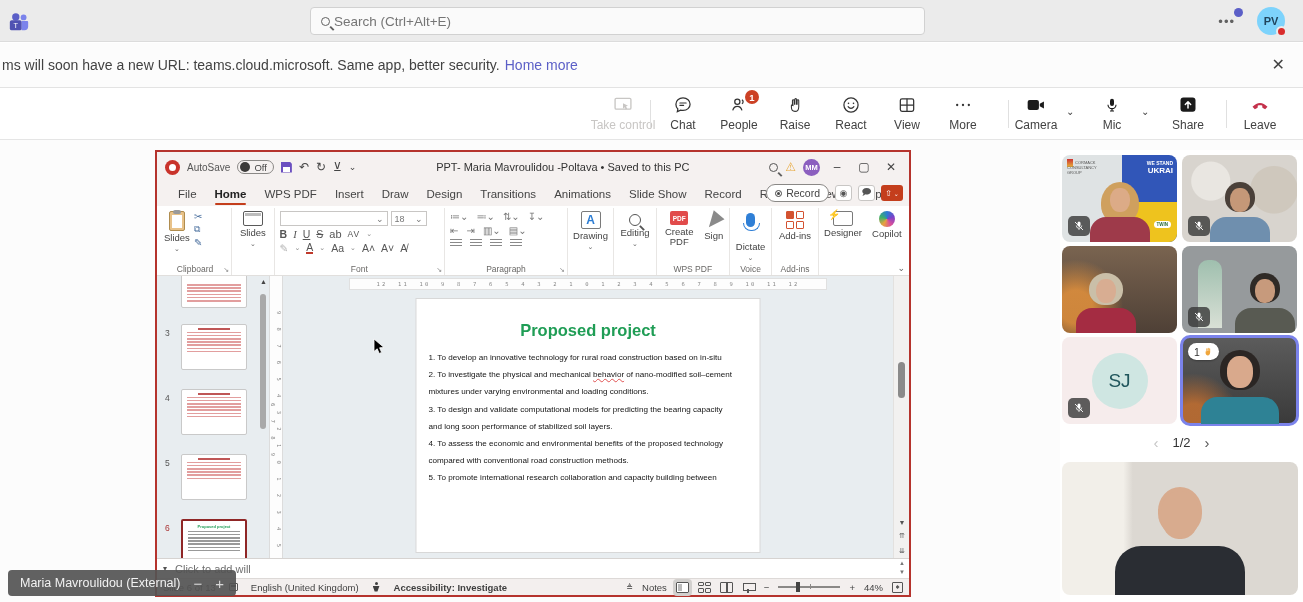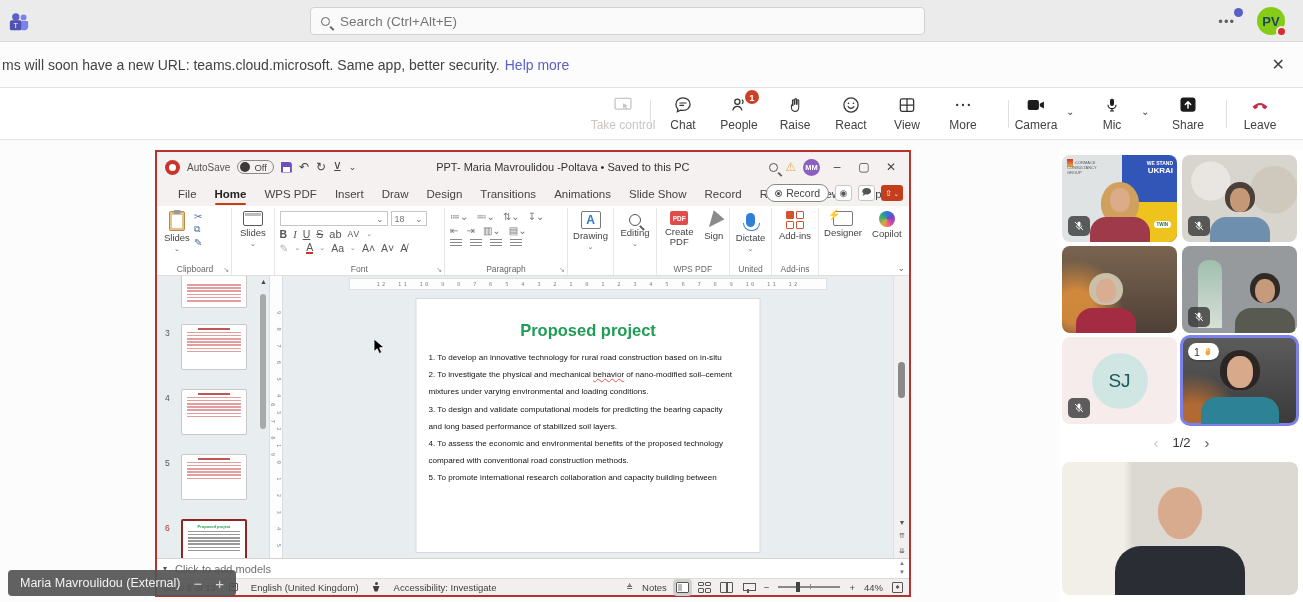--- a/index.html
+++ b/index.html
@@ -2,27 +2,27 @@
 <html><head>
 <meta charset="utf-8">
 <style>
   *{margin:0;padding:0;box-sizing:border-box}
   html,body{width:1303px;height:602px;overflow:hidden;background:#fff;
     font-family:"Liberation Sans","DejaVu Sans",sans-serif;color:#242424}
   .abs{position:absolute}
   
   #topbar{position:absolute;left:0;top:0;width:1303px;height:42px;background:#ebebeb;border-bottom:1px solid #dcdcdc}
   #teams-logo{position:absolute;left:8px;top:11px;width:22px;height:22px}
-  #search-box{position:absolute;left:310px;top:7px;width:615px;height:28px;background:#fafafa;border:1px solid #d1d1d1;border-radius:4px;display:flex;align-items:center;padding:0 10px;gap:10px}
+  #search-box{position:absolute;left:310px;top:7px;width:615px;height:28px;background:#fafafa;border:1px solid #d1d1d1;border-radius:4px;display:flex;align-items:center;padding:0 10px;gap:4px}
   #search-box input{border:none;outline:none;background:transparent;font-size:13.5px;color:#616161;width:100%;font-family:inherit}
   .mag{width:9px;height:9px;border:1.6px solid #616161;border-radius:50%;position:relative;flex:none}
   .mag::after{content:"";position:absolute;width:1.6px;height:5px;background:#616161;left:9px;top:8px;transform:rotate(-45deg)}
   #top-more{position:absolute;right:68px;top:14px;color:#616161;font-size:13px;letter-spacing:1px}
   #top-more-dot{position:absolute;right:60px;top:8px;width:9px;height:9px;border-radius:50%;background:#5b5fc7}
-  #top-avatar{position:absolute;right:18px;top:7px;width:28px;height:28px;border-radius:50%;background:#84cc16;color:#20445c;font-size:13px;font-weight:bold;display:flex;align-items:center;justify-content:center}
+  #top-avatar{position:absolute;right:18px;top:7px;width:28px;height:28px;border-radius:50%;background:#7dd3fc;color:#20445c;font-size:11px;font-weight:bold;display:flex;align-items:center;justify-content:center}
   #top-avatar .presence{position:absolute;right:-2px;bottom:-2px;width:11px;height:11px;border-radius:50%;background:#d92c2c;border:2px solid #ebebeb}
   
   #banner{position:absolute;left:0;top:43px;width:1303px;height:45px;background:#fcfcfc;border-bottom:1px solid #e3e3e3;display:flex;align-items:center;font-size:14px;color:#424242}
   #banner .txt{margin-left:2px;white-space:nowrap}
   #banner a{color:#5b5fc7;text-decoration:none;margin-left:5px}
   #banner-close{position:absolute;right:18px;top:12px;font-size:16px;color:#424242;cursor:pointer}
   
   #mtoolbar{position:absolute;left:0;top:88px;width:1303px;height:52px;background:#fff;border-bottom:1px solid #e5e5e5}
   .mbtn{position:absolute;top:7px;display:flex;flex-direction:column;align-items:center;gap:3px;width:56px}
   .mbtn .lbl{font-size:12px;color:#424242;white-space:nowrap}
@@ -204,21 +204,21 @@
   <div id="top-more">•••</div>
   <div id="top-more-dot"></div>
   <div id="top-avatar">
     <span>PV</span>
     <span class="presence"></span>
   </div>
 </div>
 
 <div id="banner">
   <span class="txt">ms will soon have a new URL: teams.cloud.microsoft. Same app, better security.</span>
-  <a href="#">Help more</a>
+  <a href="#">Home more</a>
   <span id="banner-close">✕</span>
 </div>
 
 <div id="mtoolbar">
 
   <div class="mbtn disabled" style="left:585px;width:76px">
     <svg width="22" height="20" viewBox="0 0 24 24">
         <rect x="2.5" y="4" width="19" height="13" rx="1.5" fill="none" stroke="#c8c6c4" stroke-width="1.6"></rect>
         <path d="M12 10l6 3-2.5.7 1.6 2.6-1.7 1-1.6-2.7-1.8 1.8z" fill="#c8c6c4"></path>
       </svg>
@@ -478,24 +478,24 @@
       <div class="bigbtn">
         <span class="nib"></span>
         <span class="cap">Sign</span>
       </div>
       <span class="rglabel">WPS PDF</span>
     </div>
 
     <div class="rgroup" style="width:44px;justify-content:center">
       <div class="bigbtn">
         <span class="dictate-mic"></span>
-        <span class="cap" style="margin-top:4px">Dictate</span>
+        <span class="cap" style="margin-top:13px">Dictate</span>
         <span style="font-size:7px;color:#666">⌄</span>
       </div>
-      <span class="rglabel">United</span>
+      <span class="rglabel">Voice</span>
     </div>
 
     <div class="rgroup" style="width:48px;justify-content:center">
       <div class="bigbtn">
         <span class="addins-ico">
             <span></span>
             <span></span>
             <span></span>
             <span></span>
           </span>
@@ -578,51 +578,51 @@
 
     <div id="slidezone">
       <div id="hruler">12 11 10 9 8 7 6 5 4 3 2 1 0 1 2 3 4 5 6 7 8 9 10 11 12</div>
       <div id="slide">
         <h1>Proposed project</h1>
         <div class="lines">
           <div>1. To develop an innovative technology for rural road construction based on in-situ</div>
           <div><span>2. To investigate the physical and mechanical </span><span class="sq">behavior</span><span> of nano-modified soil–cement</span></div>
           <div>mixtures under varying environmental and loading conditions.</div>
           <div>3. To design and validate computational models for predicting the bearing capacity</div>
-          <div>and long based performance of stabilized soil layers.</div>
+          <div>and long soon performance of stabilized soil layers.</div>
           <div>4. To assess the economic and environmental benefits of the proposed technology</div>
           <div>compared with conventional road construction methods.</div>
           <div>5. To promote international research collaboration and capacity building between</div>
         </div>
       </div>
       <svg id="cursor" width="13" height="17" viewBox="0 0 13 17">
         <path d="M1 1 L1 13.5 L4.2 10.8 L6.2 15.5 L8.6 14.4 L6.6 9.8 L11 9.5 Z" fill="#000" stroke="#fff" stroke-width="0.8"></path>
       </svg>
     </div>
 
     <div id="rail">
       <div class="rthumb"></div>
       <span class="ar" style="bottom:32px">▼</span>
       <span class="ar" style="bottom:18px">⇈</span>
       <span class="ar" style="bottom:3px">⇊</span>
     </div>
   </div>
 
   <div id="pnotes">
     <span class="collapse">▾</span>
-    <span class="ph">Click to add models</span>
+    <span class="ph">Click to add will</span>
     <span class="updown">▲<br>▼</span>
   </div>
 
   <div id="pstatus">
     <span>Slide 6 of 13</span>
     <span class="sflag"></span>
     <span>English (United Kingdom)</span>
     <span class="accman"></span>
-    <span style="font-weight:normal">Accessibility: Investigate</span>
+    <span style="font-weight:bold">Accessibility: Investigate</span>
     <div class="right">
       <span style="font-size:8px">≜</span>
       <span>Notes</span>
       <span class="vico norm selbg"></span>
       <span class="vico sorter">
           <i></i>
           <i></i>
           <i></i>
           <i></i>
         </span>

